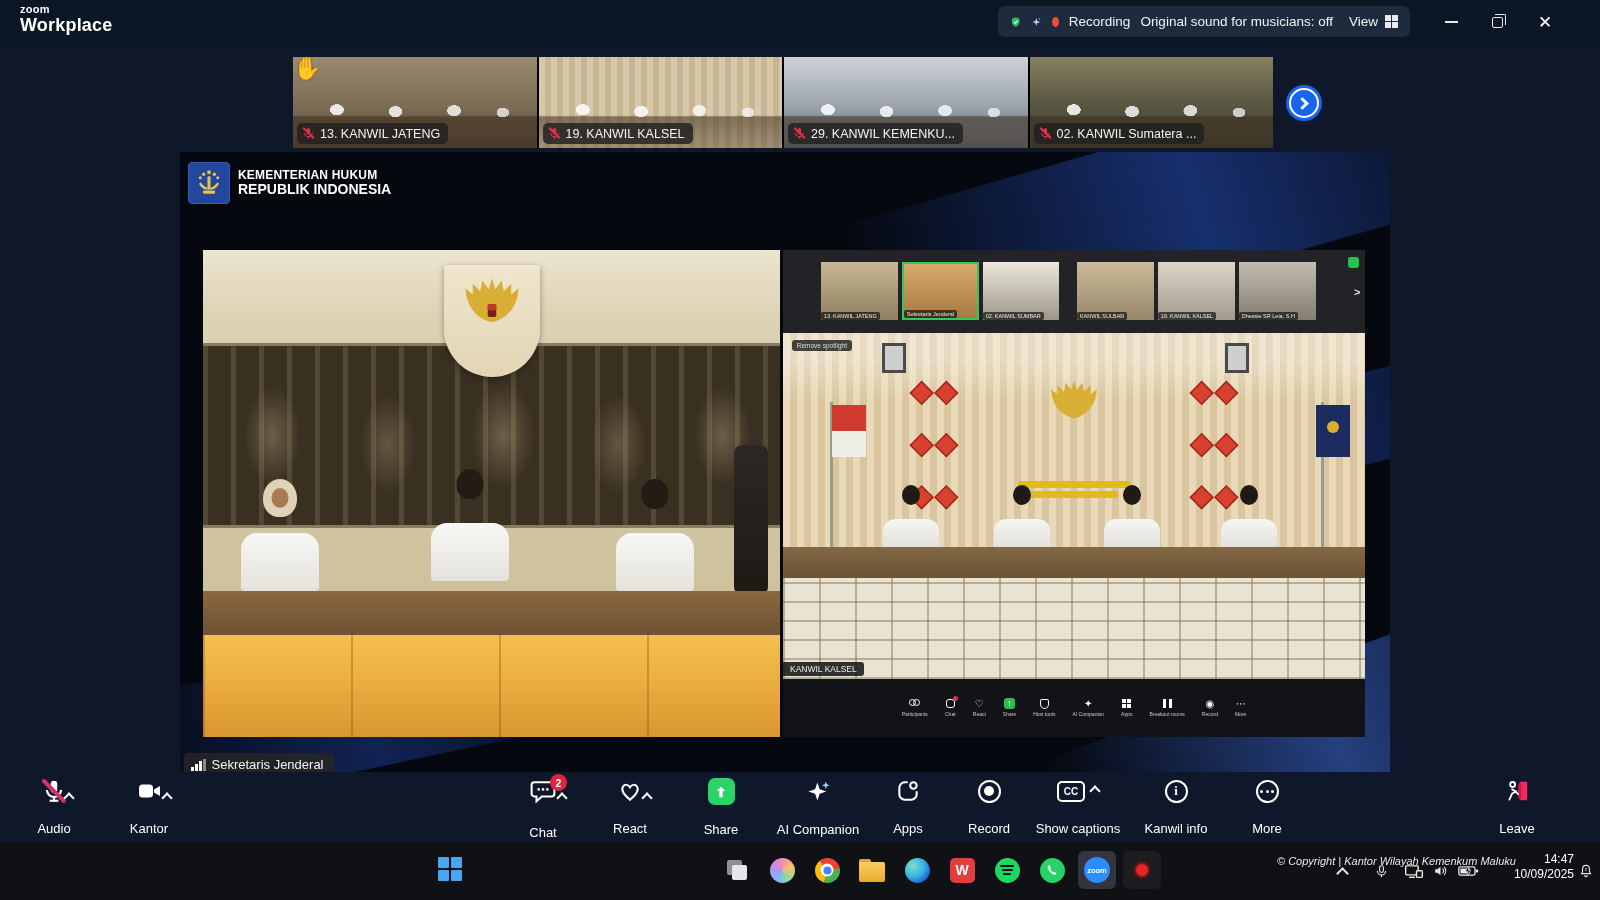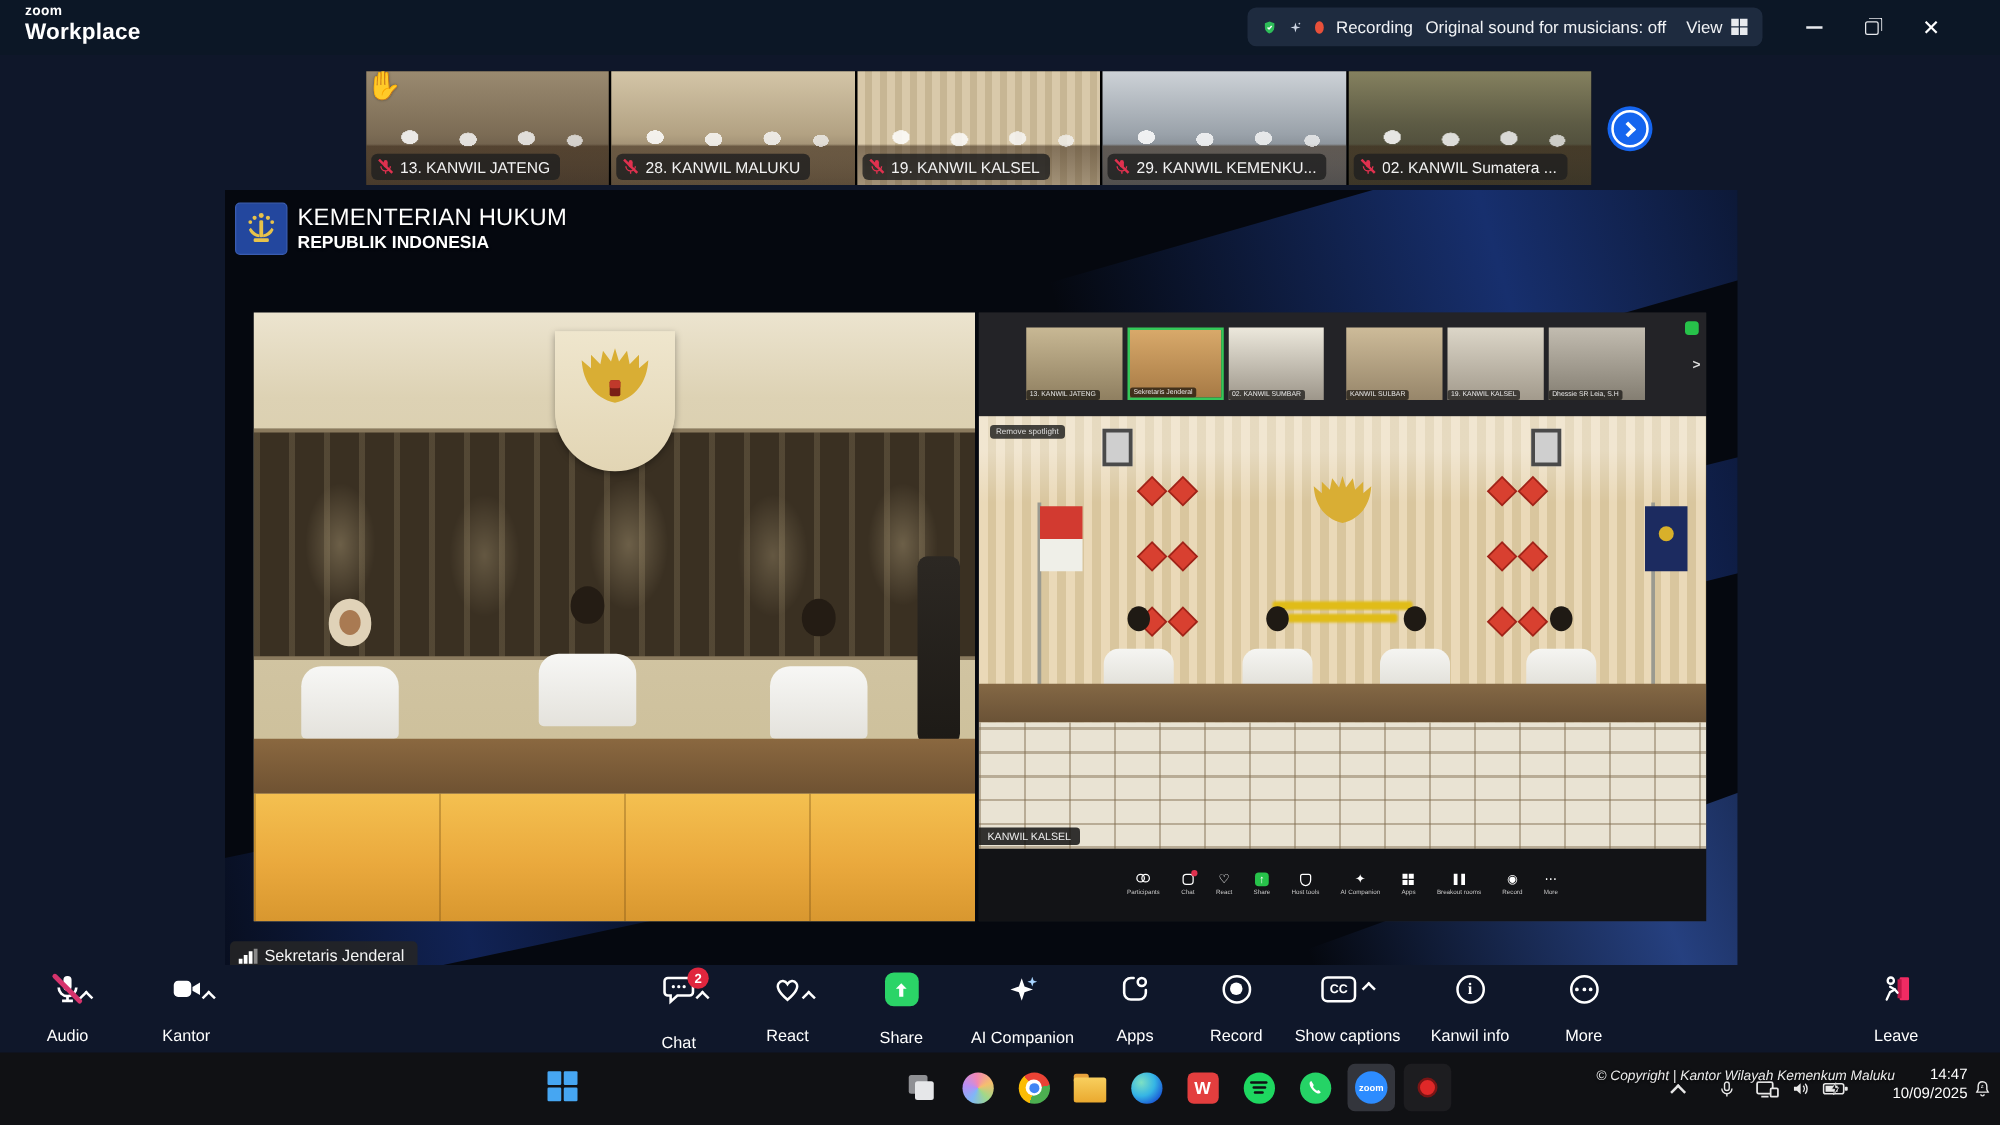--- a/index.html
+++ b/index.html
@@ -75,21 +75,21 @@
   .beam2 { left:70%; top:38%; width:560px; height:90px; transform:rotate(-14deg);
            background:linear-gradient(90deg,transparent,rgba(40,85,210,.38),transparent); }
   .beam3 { left:-6%; top:80%; width:520px; height:120px; transform:rotate(-12deg);
            background:linear-gradient(90deg,transparent,rgba(35,75,190,.4),transparent); }
   .beam4 { left:72%; top:82%; width:560px; height:130px; transform:rotate(-20deg);
            background:linear-gradient(90deg,transparent,rgba(70,120,240,.5),transparent); }
   .ministry { position:absolute; left:8px; top:10px; display:flex; gap:8px; align-items:center; z-index:5; }
   .min-logo { width:42px; height:42px; background:#23479e; border-radius:4px; display:flex;
               align-items:center; justify-content:center; border:1px solid #3a5cb0; }
   .min-text { color:#fff; line-height:1.08; text-shadow:0 1px 2px rgba(0,0,0,.6); }
-  .min-text .l1 { font-size:19px; font-weight:400; letter-spacing:.2px; }
+  .min-text .l1 { font-size:12px; font-weight:700; letter-spacing:.2px; }
   .min-text .l2 { font-size:14px; font-weight:700; }
 
   
   .roomL { position:absolute; left:23px; top:98px; width:577px; height:487px; overflow:hidden;
            background:linear-gradient(180deg,#ece4cf 0%,#ddd2b4 14%,#d0c3a0 60%,#c7b astronomical90 100%);
            background:linear-gradient(180deg,#ece4cf 0%,#ddd2b4 14%,#d0c3a0 60%,#c7ba90 100%); }
   .mural { position:absolute; left:0; top:19%; width:100%; height:38%;
            background:#3a3022; border-top:3px solid #8a7a5e; border-bottom:3px solid #8a7a5e; }
   .mural::before { content:""; position:absolute; inset:0;
      background: radial-gradient(ellipse 40px 70px at 12% 50%, rgba(225,205,160,.3), transparent 70%),
@@ -346,33 +346,20 @@
           <svg width="13" height="13" viewBox="0 0 24 24">
               <rect x="9" y="2" width="6" height="11" rx="3" fill="#e0314f"></rect>
               <path d="M5 11 a7 7 0 0 0 14 0" fill="none" stroke="#e0314f" stroke-width="2"></path>
               <line x1="12" y1="18" x2="12" y2="22" stroke="#e0314f" stroke-width="2"></line>
             </svg>
           <i class="slash"></i>
         </span>
         <span>13. KANWIL JATENG</span>
       </div>
     </div>
-    <div class="ftile f2">
-      <div class="flabel">
-        <span class="mutemic">
-          <svg width="13" height="13" viewBox="0 0 24 24">
-              <rect x="9" y="2" width="6" height="11" rx="3" fill="#e0314f"></rect>
-              <path d="M5 11 a7 7 0 0 0 14 0" fill="none" stroke="#e0314f" stroke-width="2"></path>
-              <line x1="12" y1="18" x2="12" y2="22" stroke="#e0314f" stroke-width="2"></line>
-            </svg>
-          <i class="slash"></i>
-        </span>
-        <span>28. KANWIL MALUKU</span>
-      </div>
-    </div>
     <div class="ftile f4">
       <div class="flabel">
         <span class="mutemic">
           <svg width="13" height="13" viewBox="0 0 24 24">
               <rect x="9" y="2" width="6" height="11" rx="3" fill="#e0314f"></rect>
               <path d="M5 11 a7 7 0 0 0 14 0" fill="none" stroke="#e0314f" stroke-width="2"></path>
               <line x1="12" y1="18" x2="12" y2="22" stroke="#e0314f" stroke-width="2"></line>
             </svg>
           <i class="slash"></i>
         </span>

